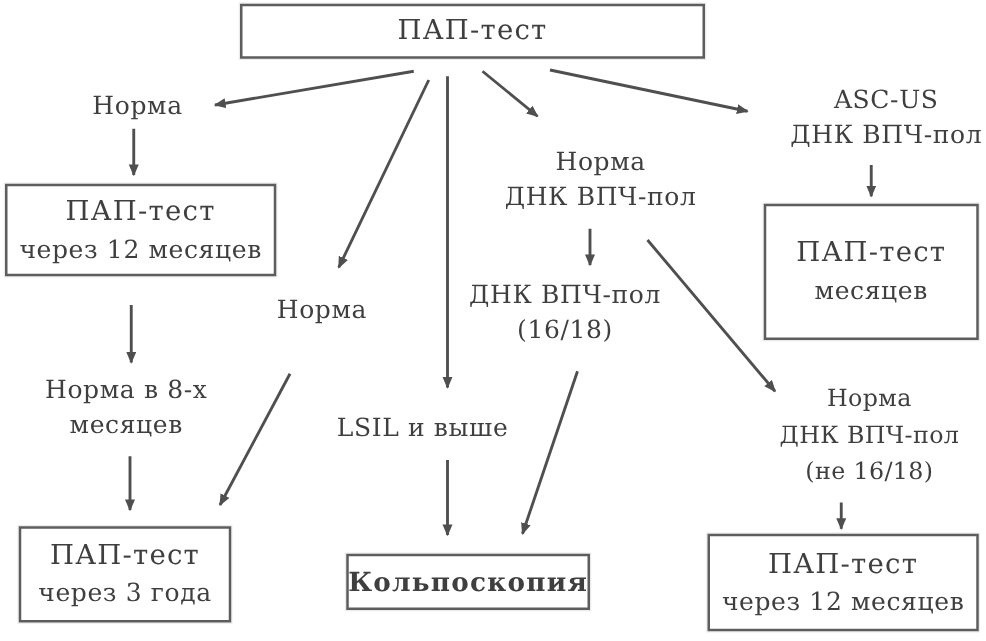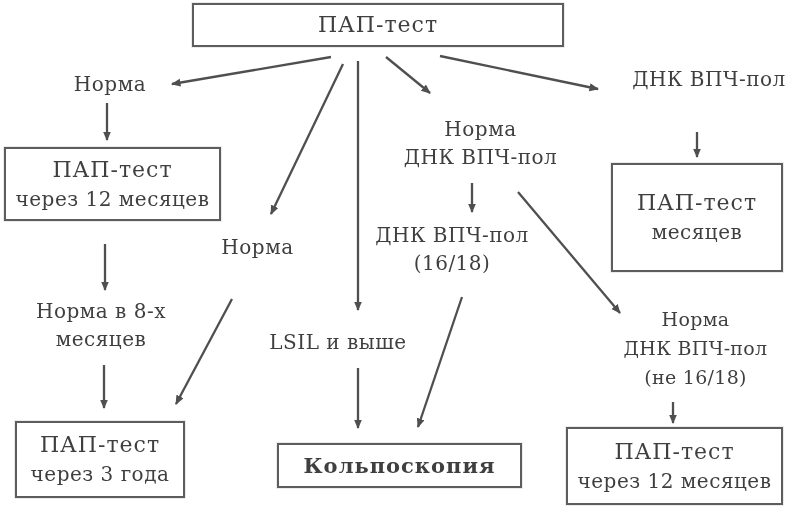--- a/index.html
+++ b/index.html
@@ -92,35 +92,36 @@
   </div>
 
   <div class="node lbl" style="left:175px;top:233px;width:165px;">
     <div>Норма</div>
   </div>
 
   <div class="node lbl" style="left:268px;top:328px;width:140px;">
     <div>LSIL и выше</div>
   </div>
 
-  <div class="node box" style="left:277px;top:443px;width:245px;height:45px;justify-content:center;">
+  <div class="node box" style="left:277px;top:443px;width:195px;height:45px;justify-content:center;">
     <div class="bold-lone">Кольпоскопия</div>
   </div>
 
   <div class="node lbl" style="left:378px;top:115px;width:205px;">
     <div>Норма</div>
     <div>ДНК ВПЧ-пол</div>
   </div>
 
   <div class="node lbl" style="left:363px;top:221px;width:178px;">
     <div>ДНК ВПЧ-пол</div>
     <div>(16/18)</div>
   </div>
 
   <div class="node lbl" style="left:630px;top:65px;width:158px;">
+    <div>ASC-US</div>
     <div>ДНК ВПЧ-пол</div>
   </div>
 
   <div class="node box" style="left:611px;top:163px;width:172px;height:109px;">
     <div class="l1b">ПАП-тест</div>
     <div class="l2">месяцев</div>
   </div>
 
   <div class="node lbl-sm" style="left:613px;top:305px;width:165px;">
     <div>Норма</div>

